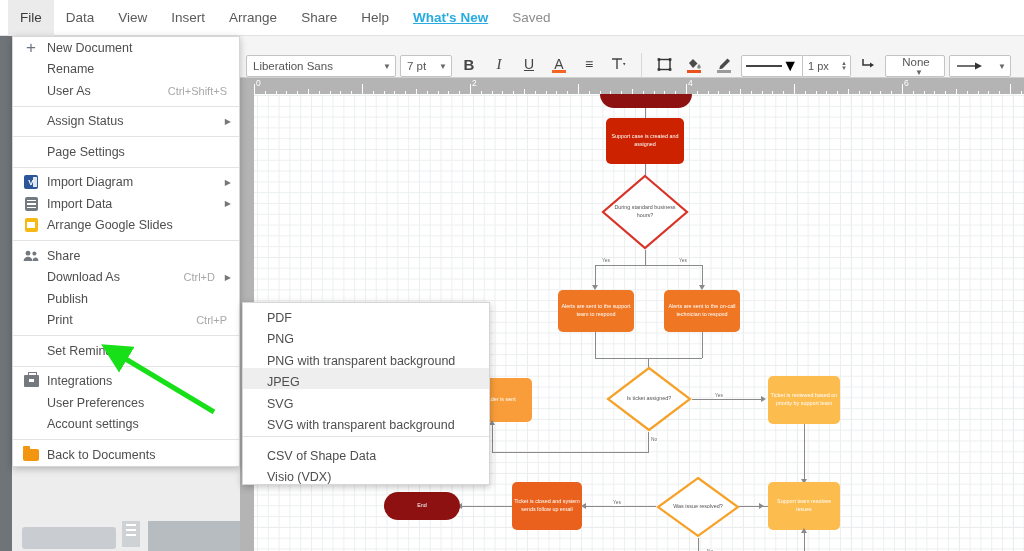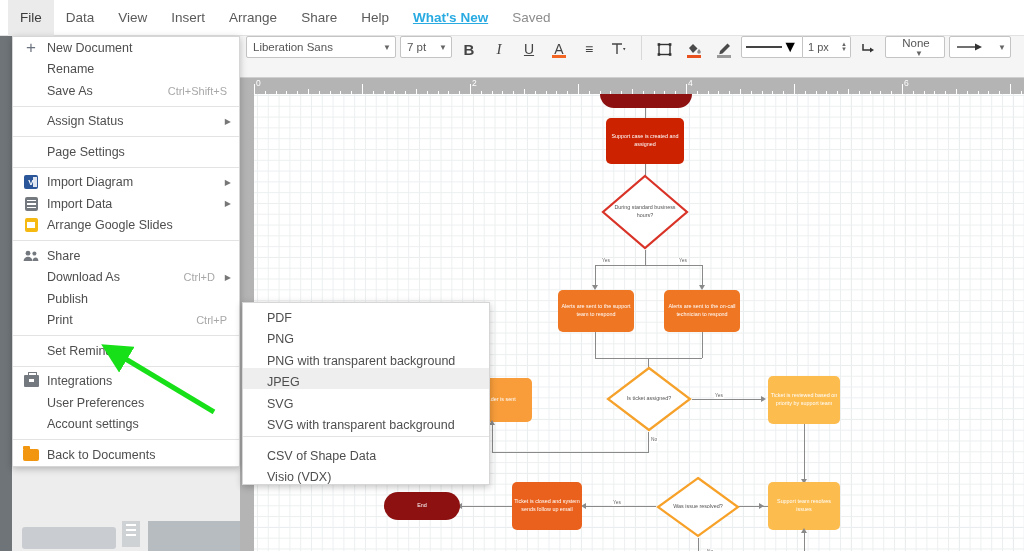--- a/index.html
+++ b/index.html
@@ -23,21 +23,21 @@
     cursor: default; white-space: nowrap;
   }
   .menubar .mi.active { background: #ebebeb; color: #3c3c3c; }
   .menubar .mi.link { color: #29abe2; text-decoration: underline; font-weight: bold; }
   .menubar .mi.saved { color: #8d8d8d; }
 
   
   .toolbar {
     position: absolute; left: 240px; top: 36px; width: 784px; height: 42px;
     background: #f5f5f5; border-bottom: 1px solid #cfcfcf;
-    display: flex; align-items: flex-start; gap: 4px; padding: 0 6px;
+    display: flex; align-items: flex-end; gap: 4px; padding: 0 6px;
   }
   .tb-sep { width: 1px; height: 24px; background: #d8d8d8; margin: 0 5px; }
   .select {
     height: 22px; border: 1px solid #c4c4c4; background: #fff; border-radius: 2px;
     display: flex; align-items: center; justify-content: space-between;
     font-size: 11.5px; color: #555; padding: 0 4px 0 6px;
   }
   .select .caret { font-size: 8px; color: #666; margin-left: 6px; }
   .font-select { width: 150px; }
   .size-select { width: 52px; }
@@ -491,21 +491,21 @@
       <div class="menu-item">
         <span class="mi-icon">
           <span class="ic-plus">+</span>
         </span>
         <span>New Document</span>
       </div>
       <div class="menu-item">
         <span>Rename</span>
       </div>
       <div class="menu-item">
-        <span>Save As</span>
+        <span>User As</span>
         <span class="shortcut">Ctrl+Shift+S</span>
       </div>
       <div class="menu-sep"></div>
       <div class="menu-item has-arrow">
         <span>Assign Status</span>
         <span class="submenu-arrow">▶</span>
       </div>
       <div class="menu-sep"></div>
       <div class="menu-item">
         <span>Page Settings</span>

